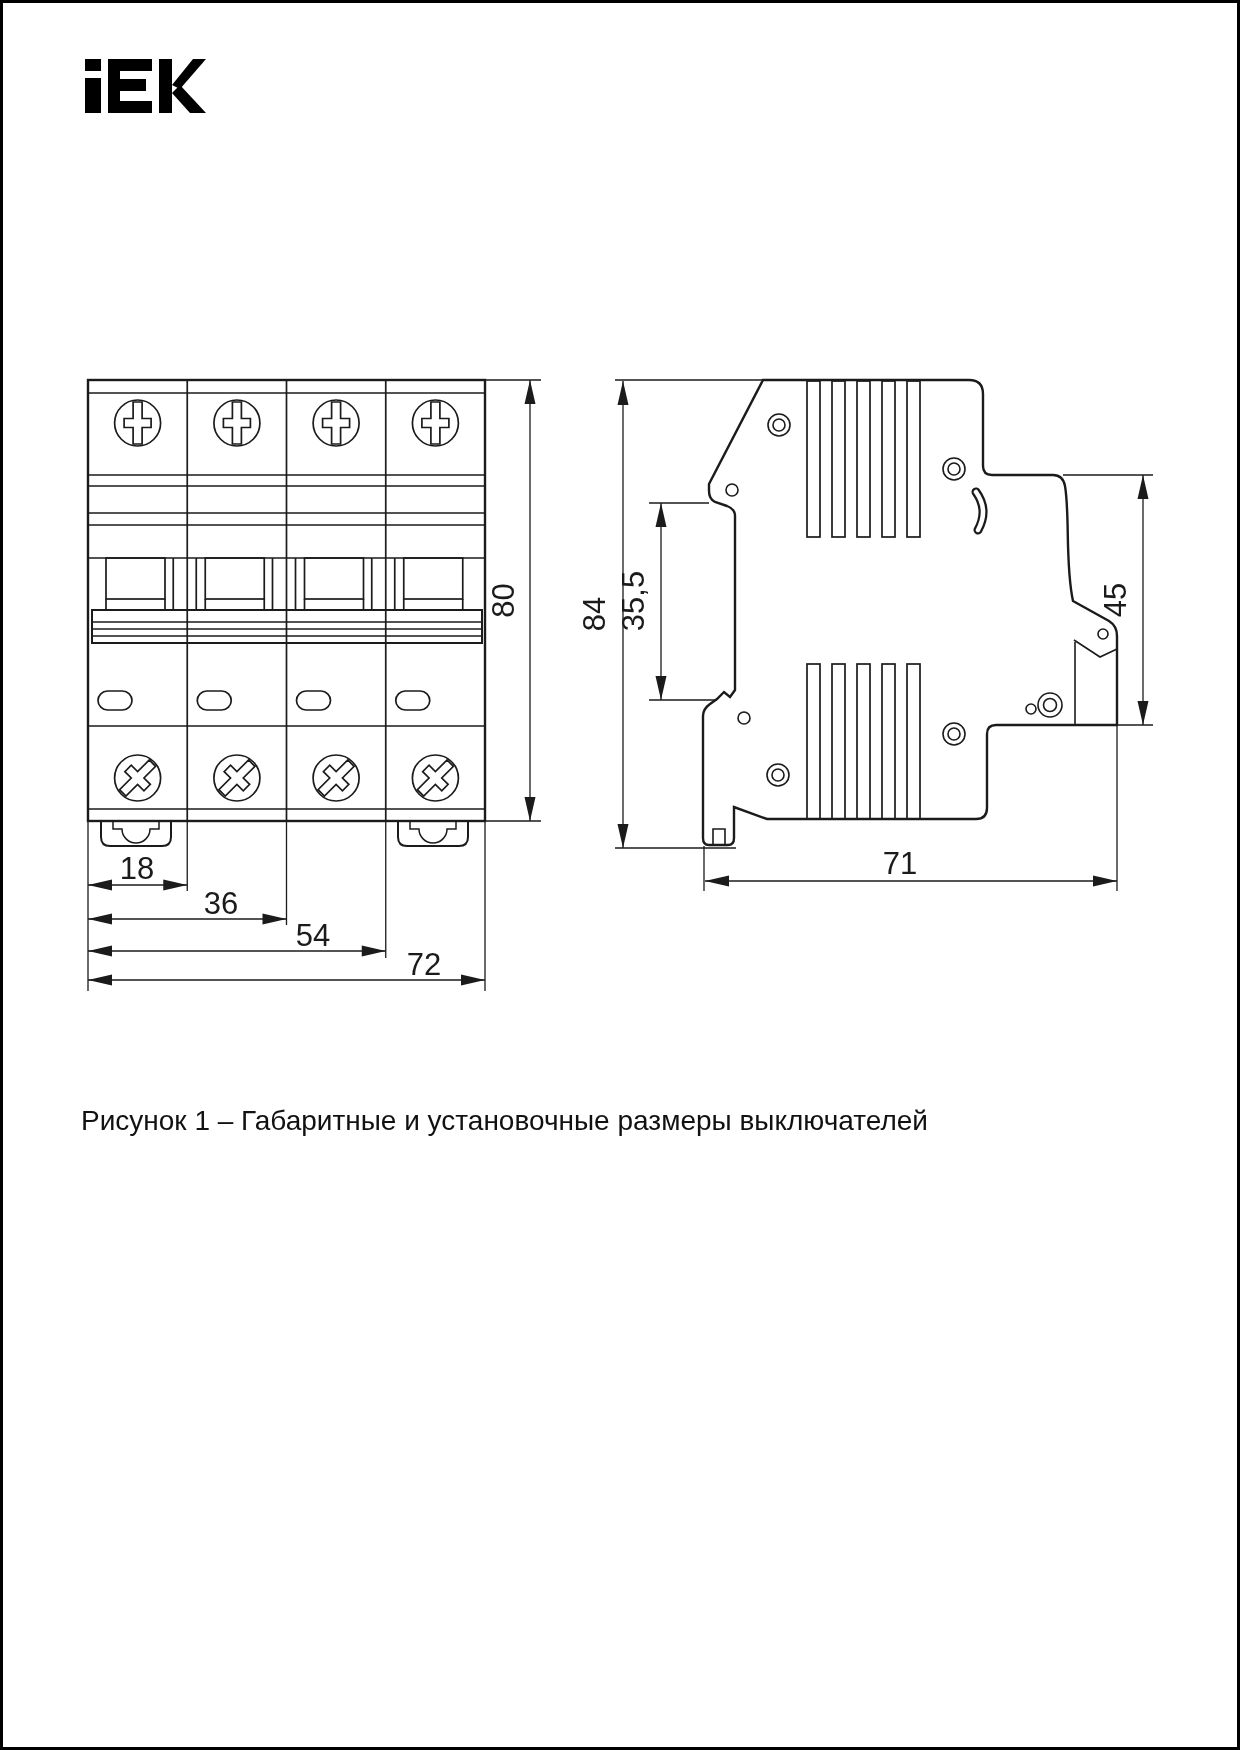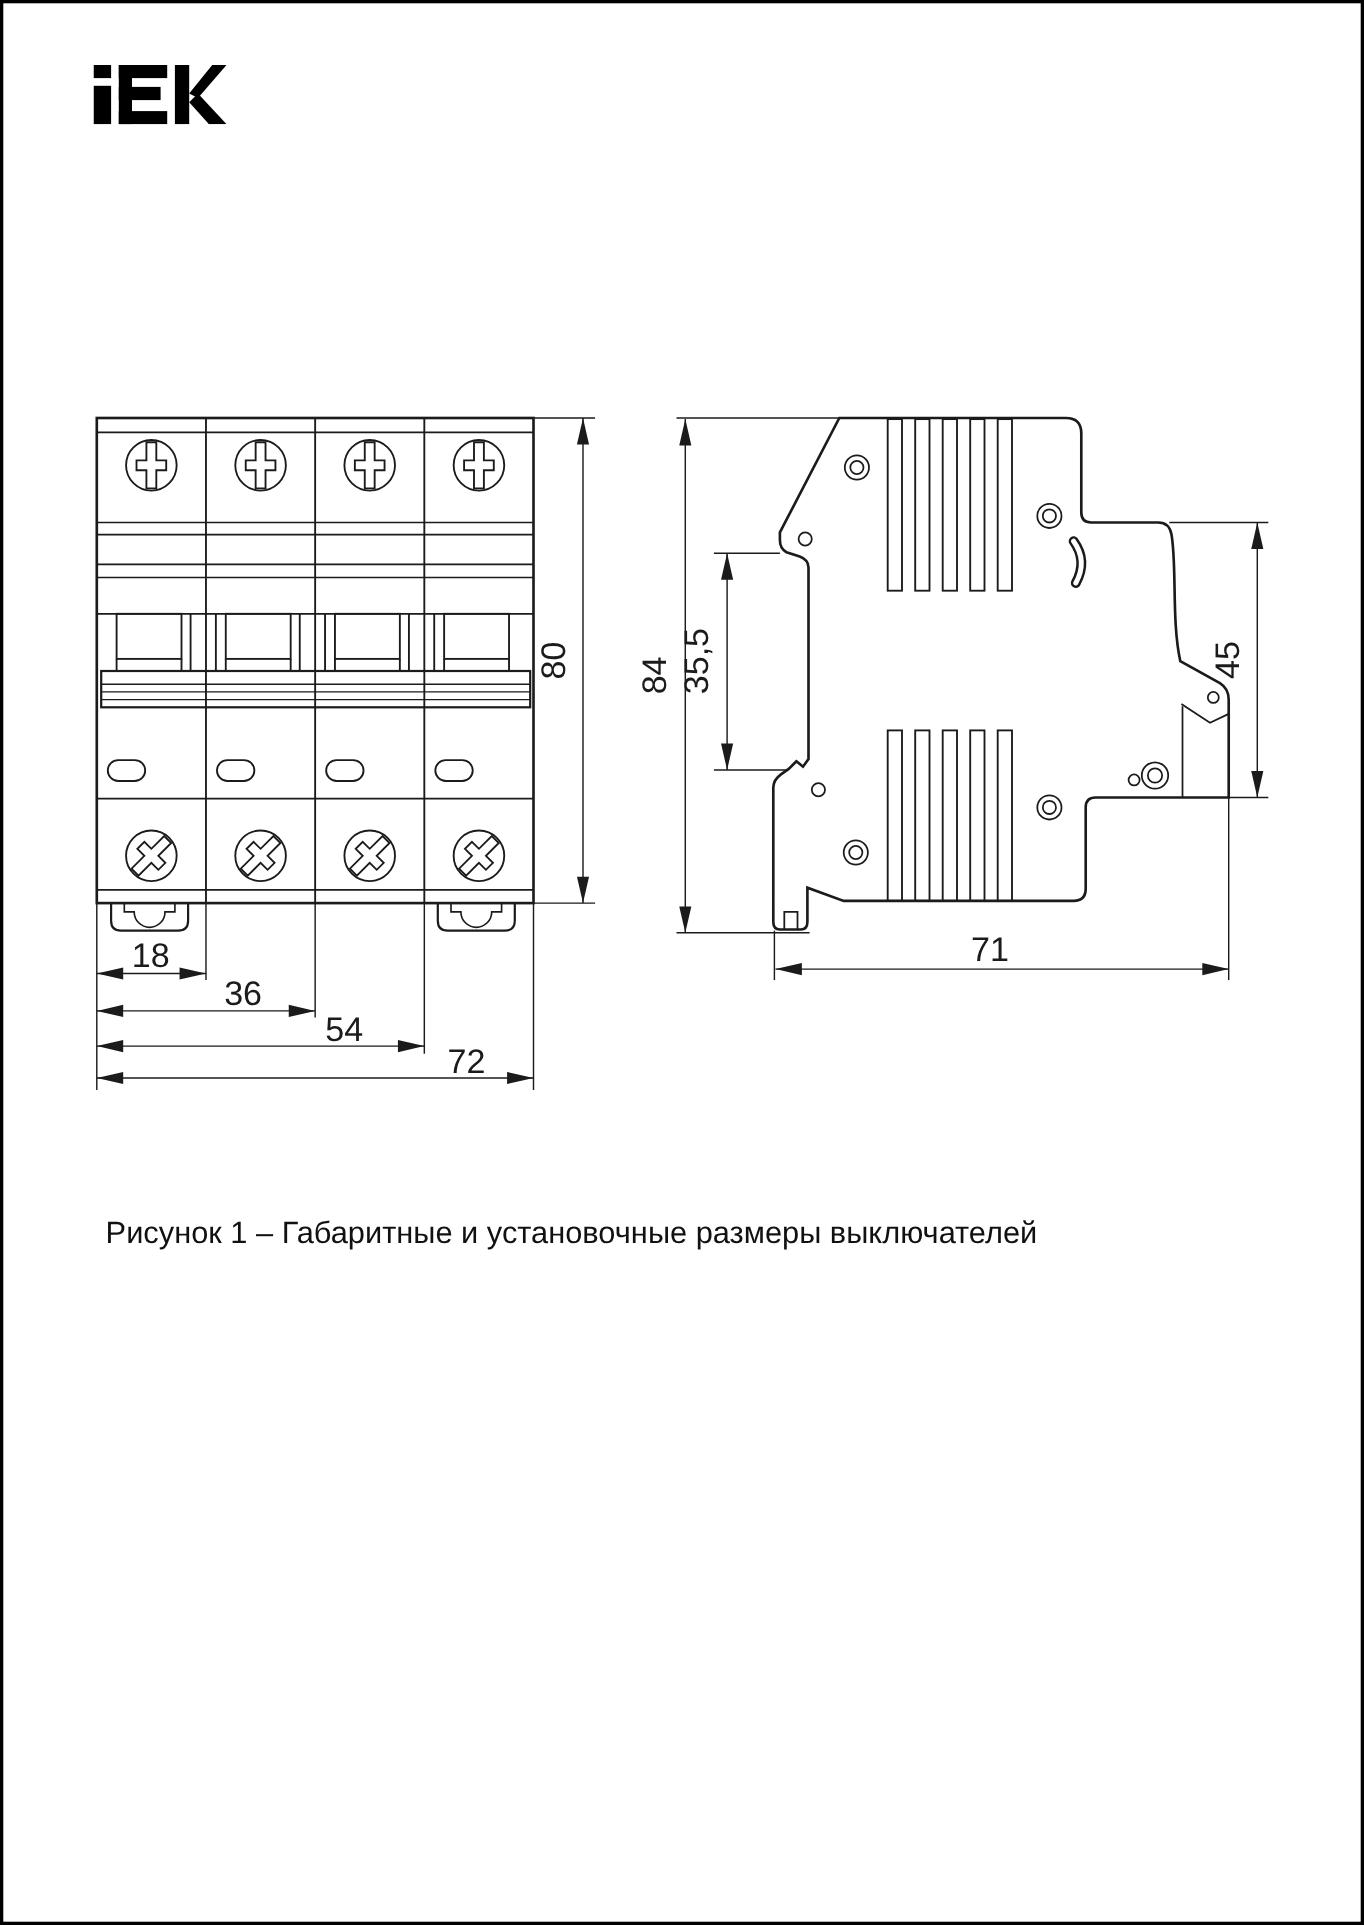--- a/index.html
+++ b/index.html
@@ -7,21 +7,21 @@
     position:relative;
     width:1240px;height:1750px;
     background:#ffffff;
     border:3px solid #000;
     box-sizing:border-box;
     font-family:"Liberation Sans", sans-serif;
     overflow:hidden;
   }
   .logo{position:absolute;left:82px;top:56px;}
   .caption{
-    position:absolute;left:93px;top:1102px;
+    position:absolute;left:78px;top:1102px;
     font-size:28px;color:#111;
     font-family:"Liberation Sans", sans-serif;
     white-space:nowrap;
   }
   svg text{
     font-family:"Liberation Sans", sans-serif;
     font-size:31px;
     fill:#1b1b1b;
   }
   .drawing{position:absolute;left:0;top:0;}

